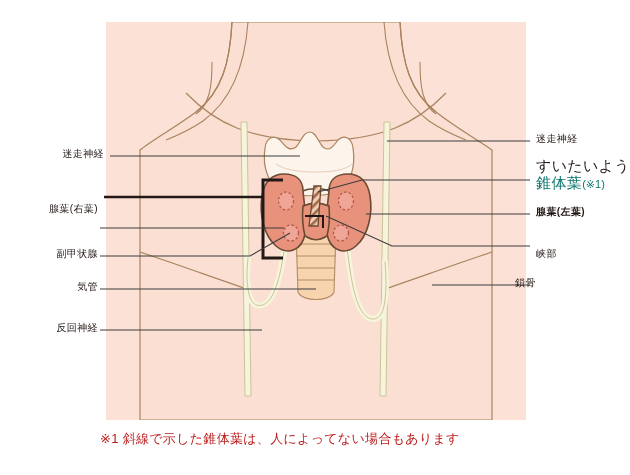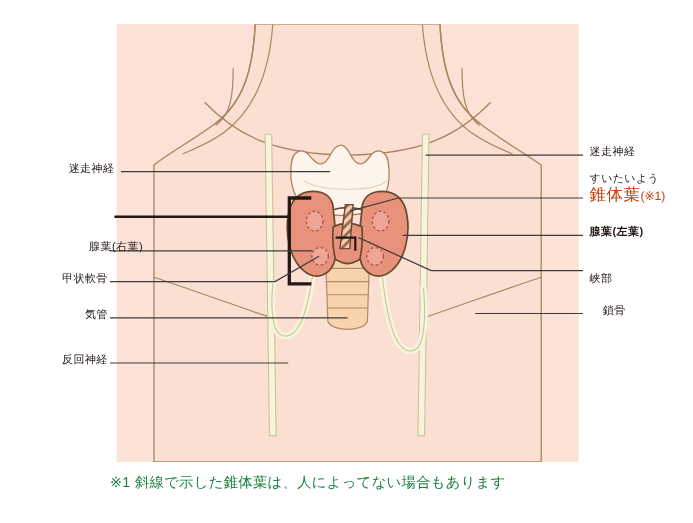--- a/index.html
+++ b/index.html
@@ -19,34 +19,34 @@
     color:#231815;
     letter-spacing:.4px;
   }
   .lbl.r{text-align:left;}
   .lbl.l{text-align:right;}
   .lbl.bold{font-weight:bold;}
 
   .rubywrap{position:absolute;white-space:nowrap;line-height:1;}
   .ruby{
     display:block;
-    font-size:10px;
+    font-size:15px;
     letter-spacing:.3px;
     color:#231815;
     margin-bottom:2px;
   }
-  .rbase{display:block;font-size:15px;letter-spacing:.4px;color:#c2410c;}
+  .rbase{display:block;font-size:15px;letter-spacing:.4px;color:#0f766e;}
   .rnote{font-size:11px;letter-spacing:0;}
 
   .foot{
     position:absolute;
     left:100px;top:430px;
     font-size:13px;
     letter-spacing:.3px;
-    color:#15803d;
+    color:#b91c1c;
     white-space:nowrap;
   }
 </style>
 </head>
 <body>
 
 <div id="stage">
 
   <svg id="art" viewBox="0 0 630 475" xmlns="http://www.w3.org/2000/svg">
     <defs>
@@ -188,36 +188,36 @@
       <path d="M530,180 L362,180 L318,192" stroke-width="1.1"></path>
       <path d="M530,214 L366,214" stroke-width="1.1"></path>
       <path d="M530,246 L392,246 L326,216" stroke-width="1.1"></path>
       <path d="M530,285 L432,285" stroke-width="1.1"></path>
     </g>
   </svg>
 
   <div class="lbl l" style="left:0;width:104px;top:149px;">迷走神経</div>
 
 
-  <div class="lbl l" style="left:0;width:98px;top:220px;margin-left:32px;">腺葉(右葉)</div>
-
-  <div class="lbl l" style="left:0;width:98px;top:249px;">甲状軟骨</div>
+  <div class="lbl l" style="left:0;width:98px;top:204px;">腺葉(右葉)</div>
+
+  <div class="lbl l" style="left:0;width:98px;top:249px;">副甲状腺</div>
 
   <div class="lbl l" style="left:0;width:98px;top:323px;">反回神経</div>
 
   <div class="lbl l" style="left:0;width:98px;top:282px;">気管</div>
 
   <div class="lbl r" style="left:536px;top:134px;">迷走神経</div>
 
   <div class="rubywrap" style="left:536px;top:158px;">
     <span class="ruby">すいたいよう</span>
     <span class="rbase"><span>錐体葉</span><span class="rnote">(※1)</span></span>
   </div>
 
   <div class="lbl r" style="left:536px;top:207px;font-weight:bold;">腺葉(左葉)</div>
 
   <div class="lbl r" style="left:536px;top:249px;">峡部</div>
 
-  <div class="lbl r" style="left:548px;top:278px;">鎖骨</div>
+  <div class="lbl r" style="left:515px;top:278px;">鎖骨</div>
 
   <div class="foot">※1 斜線で示した錐体葉は、人によってない場合もあります</div>
 
 </div>
 
 </body></html>

